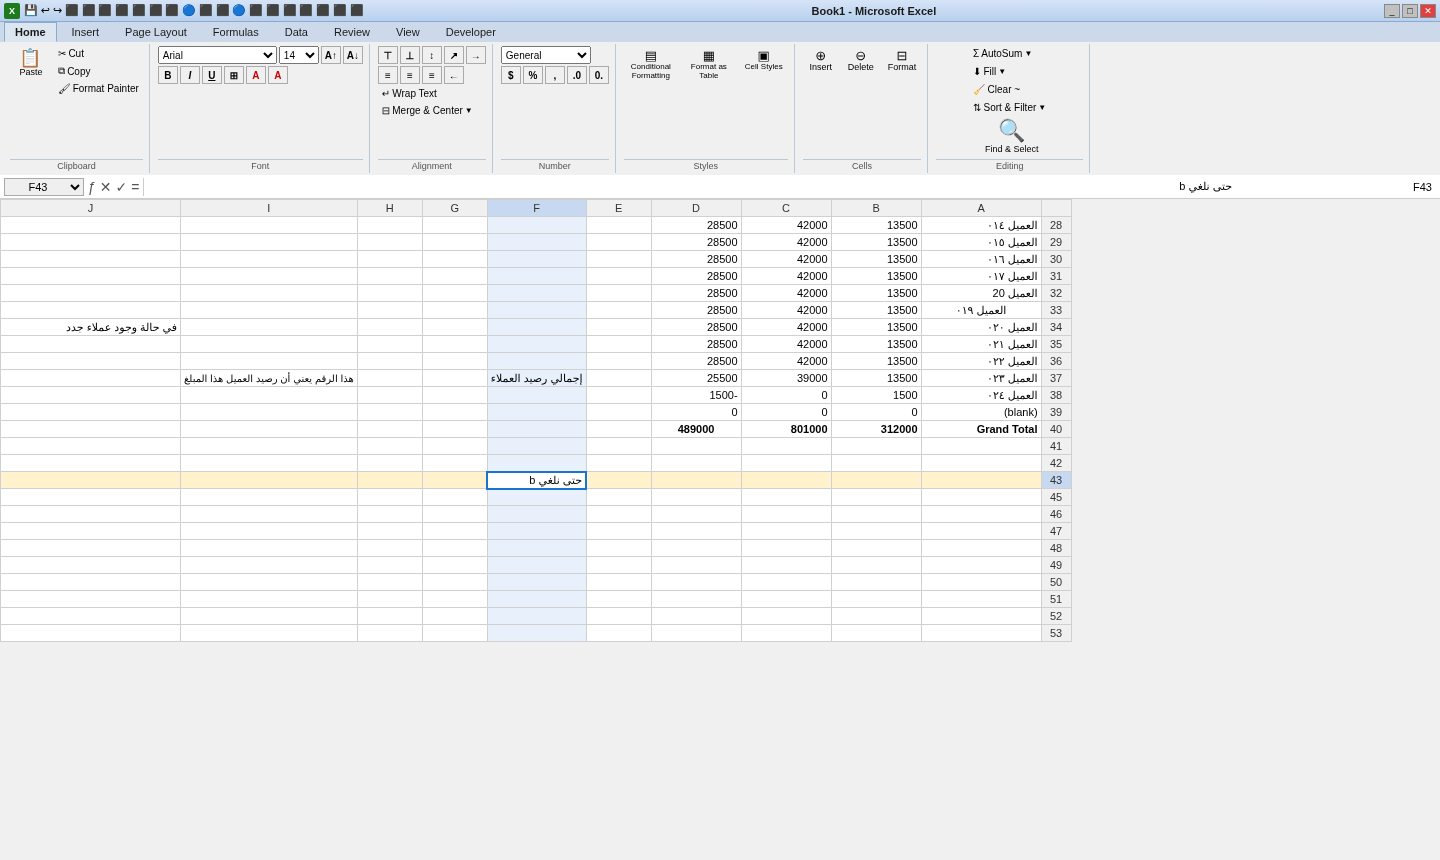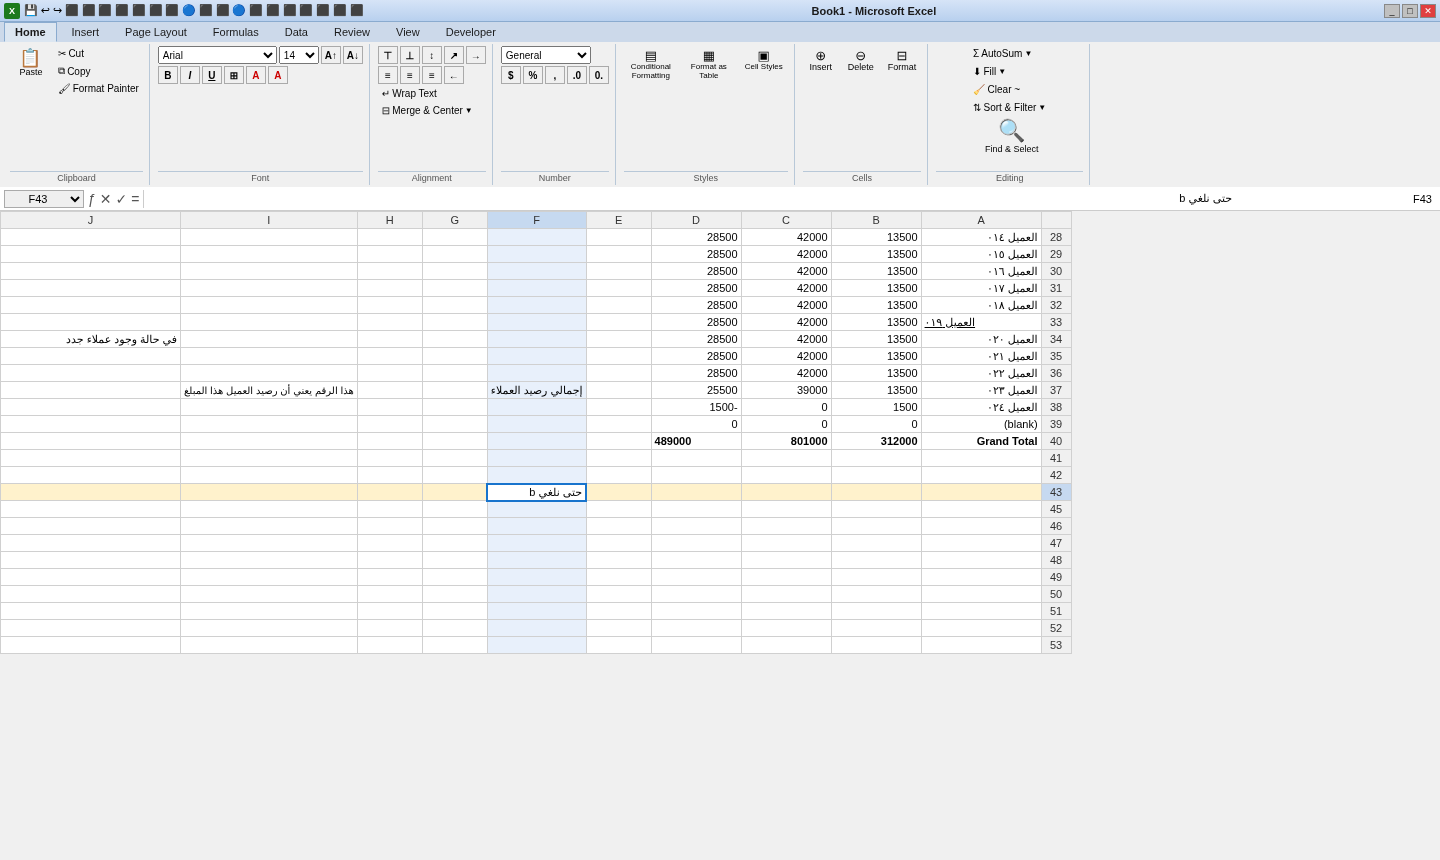--- a/index.html
+++ b/index.html
@@ -47,21 +47,21 @@
       flex-direction: column;
       align-items: center;
       border-right: 1px solid #b8c8d8;
       padding: 2px 6px;
       min-width: 60px;
     }
     .ribbon-group-content { display: flex; flex-direction: row; align-items: flex-start; gap: 2px; flex: 1; }
     .ribbon-group-label {
       font-size: 9px;
       color: #555;
-      margin-top: 14px;
+      margin-top: 2px;
       text-align: center;
       border-top: 1px solid #b8c8d8;
       width: 100%;
       padding-top: 1px;
     }
     .ribbon-btn {
       display: flex;
       flex-direction: column;
       align-items: center;
       cursor: pointer;
@@ -470,34 +470,34 @@
               <td style="text-align: right;">28500</td>
               <td></td>
               <td style="background: rgb(232, 240, 251);"></td>
               <td></td>
               <td></td>
               <td></td>
               <td></td>
             </tr>
             <tr>
               <td class="row-header">32</td>
-              <td style="text-align: right; direction: rtl;">العميل ٠١٨</td>
+              <td style="text-align: right; direction: rtl;">العميل 20</td>
               <td style="text-align: right;">13500</td>
               <td style="text-align: right;">42000</td>
               <td style="text-align: right;">28500</td>
               <td></td>
               <td style="background: rgb(232, 240, 251);"></td>
               <td></td>
               <td></td>
               <td></td>
               <td></td>
             </tr>
             <tr>
               <td class="row-header">33</td>
-              <td style="text-align: left; direction: rtl; text-decoration: underline;">العميل ٠١٩</td>
+              <td style="text-align: center; direction: rtl;">العميل ٠١٩</td>
               <td style="text-align: right;">13500</td>
               <td style="text-align: right;">42000</td>
               <td style="text-align: right;">28500</td>
               <td></td>
               <td style="background: rgb(232, 240, 251);"></td>
               <td></td>
               <td></td>
               <td></td>
               <td></td>
             </tr>
@@ -577,21 +577,21 @@
               <td></td>
               <td></td>
               <td></td>
               <td></td>
             </tr>
             <tr>
               <td class="row-header">40</td>
               <td style="text-align: right; direction: rtl; font-weight: bold;">Grand Total</td>
               <td style="text-align: right; font-weight: bold;">312000</td>
               <td style="text-align: right; font-weight: bold;">801000</td>
-              <td style="text-align: left; font-weight: bold; margin-left: 32px;">489000</td>
+              <td style="text-align: center; font-weight: bold; margin-left: 32px;">489000</td>
               <td style="font-weight: bold;"></td>
               <td style="font-weight: bold; background: rgb(232, 240, 251);"></td>
               <td style="font-weight: bold;"></td>
               <td style="font-weight: bold;"></td>
               <td style="font-weight: bold;"></td>
               <td style="font-weight: bold;"></td>
             </tr>
             <tr>
               <td class="row-header">41</td>
               <td></td>

